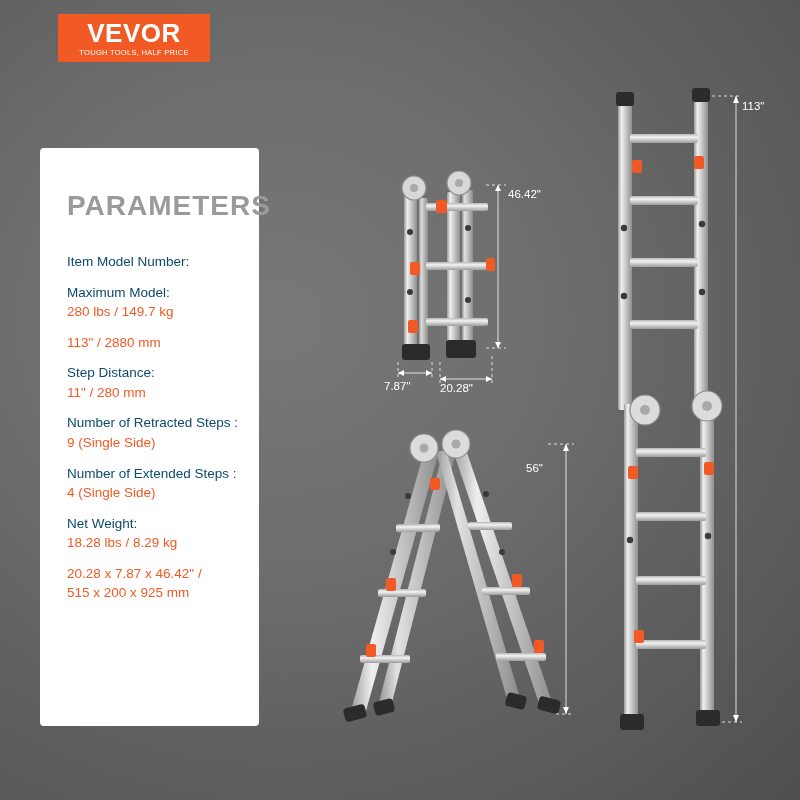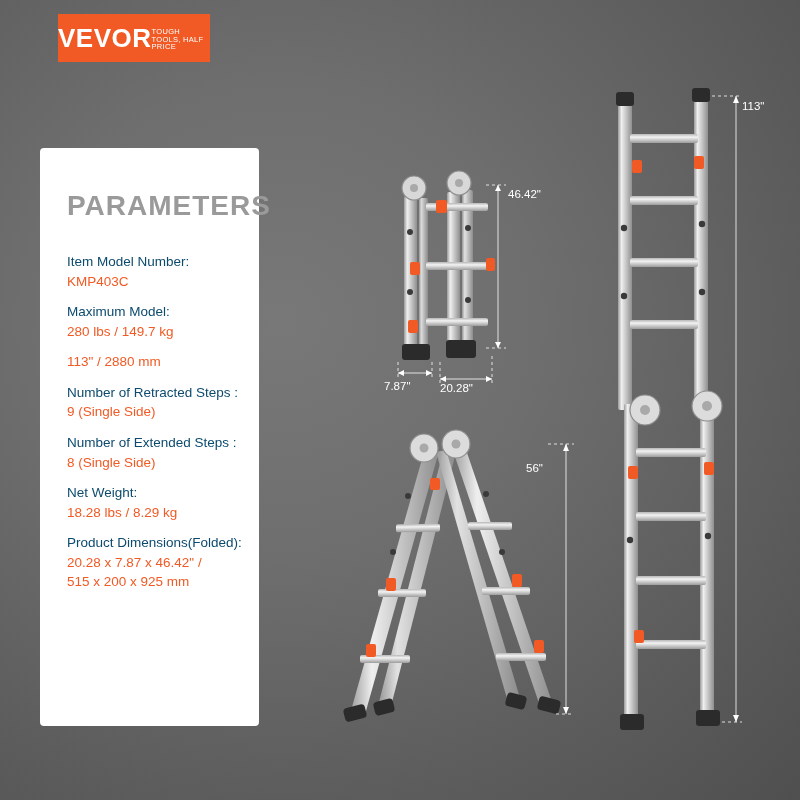--- a/index.html
+++ b/index.html
@@ -22,21 +22,21 @@
 
   
   .logo {
     position: absolute;
     left: 58px;
     top: 14px;
     width: 152px;
     height: 48px;
     background: #f15a24;
     display: flex;
-    flex-direction: row;
+    flex-direction: column;
     align-items: center;
     justify-content: center;
   }
   .logo-word {
     color: #ffffff;
     font-weight: bold;
     font-size: 26px;
     letter-spacing: 0.5px;
     line-height: 1;
   }
@@ -277,50 +277,52 @@
     <div class="logo-word">VEVOR</div>
     <div class="logo-tag">TOUGH TOOLS, HALF PRICE</div>
   </div>
 
   <div class="panel">
     <div class="panel-title">PARAMETERS</div>
     <div class="spec-list">
 
       <div class="spec">
         <div class="spec-label">Item Model Number:</div>
-        <div class="spec-value">KMP403C</div>
       </div>
 
       <div class="spec">
         <div class="spec-label">Maximum Model:</div>
         <div class="spec-value">280 lbs / 149.7 kg</div>
       </div>
 
       <div class="spec">
         <div class="spec-value">113" / 2880 mm</div>
       </div>
 
+      <div class="spec">
+        <div class="spec-label">Step Distance:</div>
+        <div class="spec-value">11" / 280 mm</div>
+      </div>
 
       <div class="spec">
         <div class="spec-label">Number of Retracted Steps :</div>
         <div class="spec-value">9 (Single Side)</div>
       </div>
 
       <div class="spec">
         <div class="spec-label">Number of Extended Steps :</div>
-        <div class="spec-value">8 (Single Side)</div>
+        <div class="spec-value">4 (Single Side)</div>
       </div>
 
       <div class="spec">
         <div class="spec-label">Net Weight:</div>
         <div class="spec-value">18.28 lbs / 8.29 kg</div>
       </div>
 
       <div class="spec">
-        <div class="spec-label">Product Dimensions(Folded):</div>
         <div class="spec-value" style="white-space:pre-line;">20.28 x 7.87 x 46.42" /
 515 x 200 x 925 mm</div>
       </div>
 
     </div>
   </div>
 
   <div class="dim" style="left:508px; top:188px;">46.42"</div>
   <div class="dim" style="left:384px; top:380px;">7.87"</div>
   <div class="dim" style="left:440px; top:382px;">20.28"</div>

